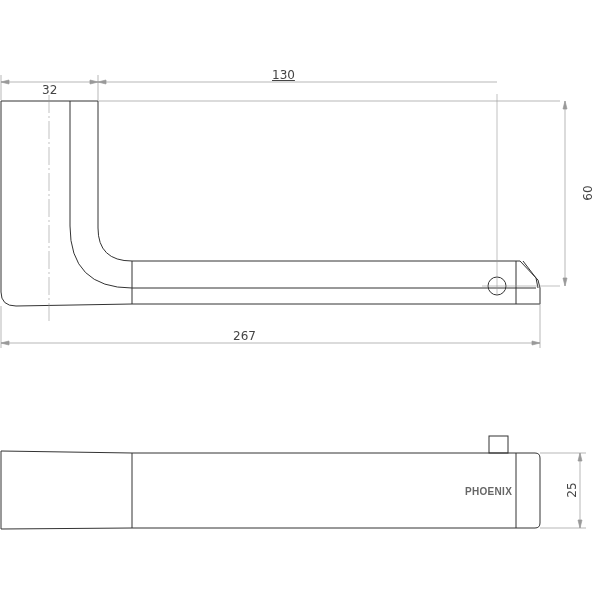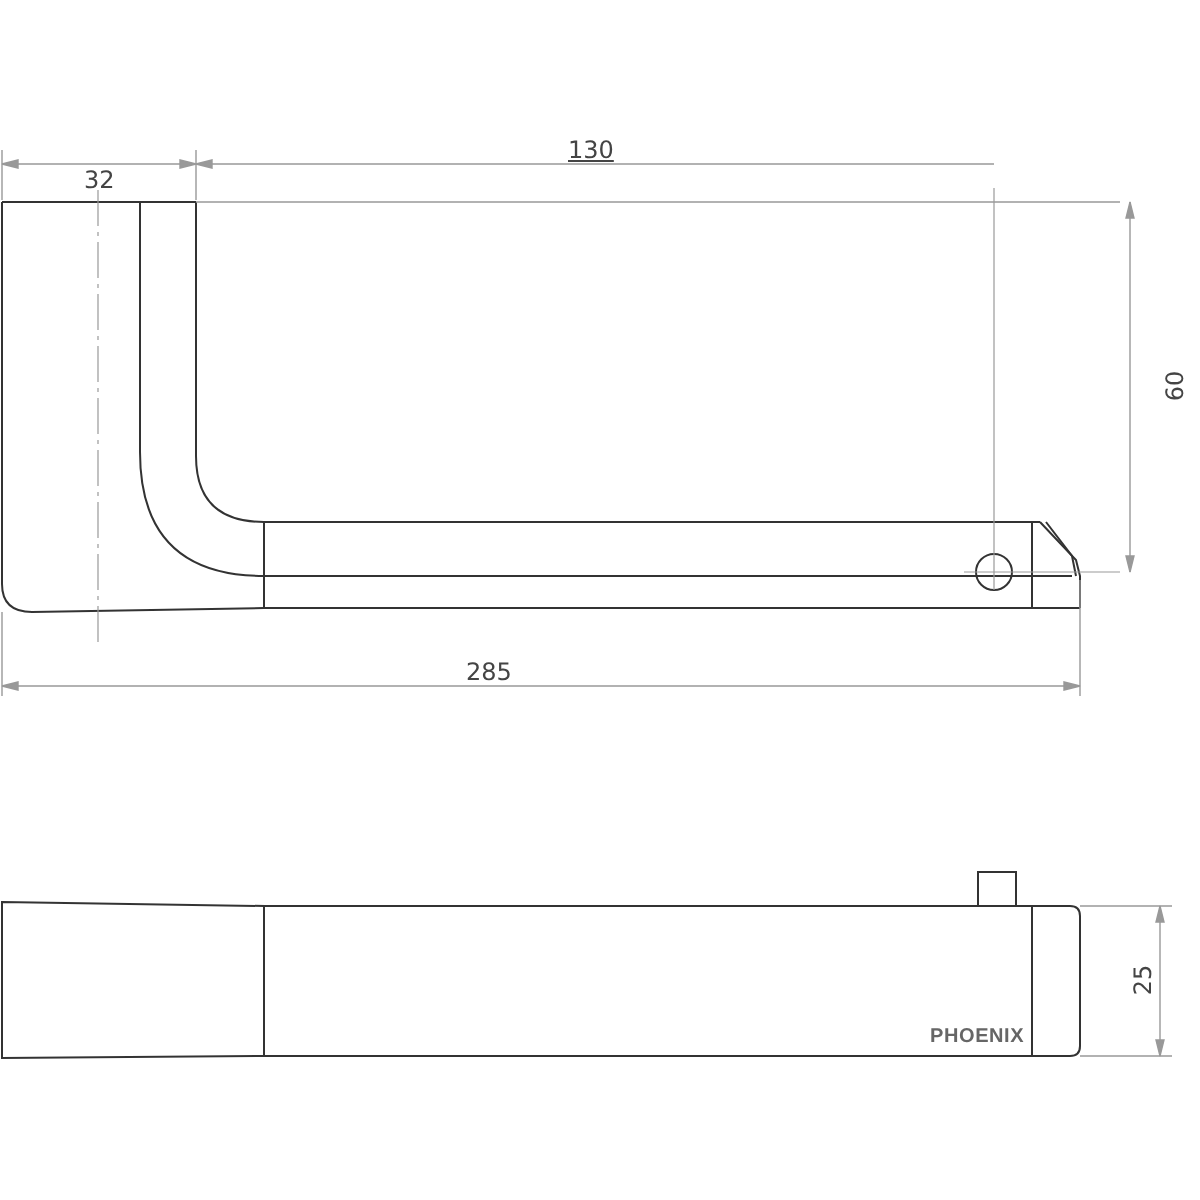--- a/index.html
+++ b/index.html
@@ -74,17 +74,17 @@
   <g stroke="#999" stroke-width="0.7" fill="#999">
     <line x1="540" y1="453" x2="586" y2="453"></line>
     <line x1="540" y1="528" x2="586" y2="528"></line>
     <line x1="580" y1="453" x2="580" y2="528"></line>
     <path d="M580,453 L578,461 L582,461 Z"></path>
     <path d="M580,528 L578,520 L582,520 Z"></path>
   </g>
 </svg>
 
 <div class="dim-text" style="left:42px; top:83px;">32</div>
-<div class="dim-text" style="left:284px; top:68px;text-decoration:underline;">130</div>
+<div class="dim-text" style="left:272px; top:68px;text-decoration:underline;">130</div>
 <div class="dim-text rot" style="left:580px; top:186px;">60</div>
-<div class="dim-text" style="left:233px; top:329px;">285</div>
+<div class="dim-text" style="left:233px; top:329px;">267</div>
 <div class="dim-text rot" style="left:564px; top:483px;">25</div>
-<div class="brand" style="left:465px; top:513px;">PHOENIX</div>
+<div class="brand" style="left:465px; top:486px;">PHOENIX</div>
 
 </body></html>

